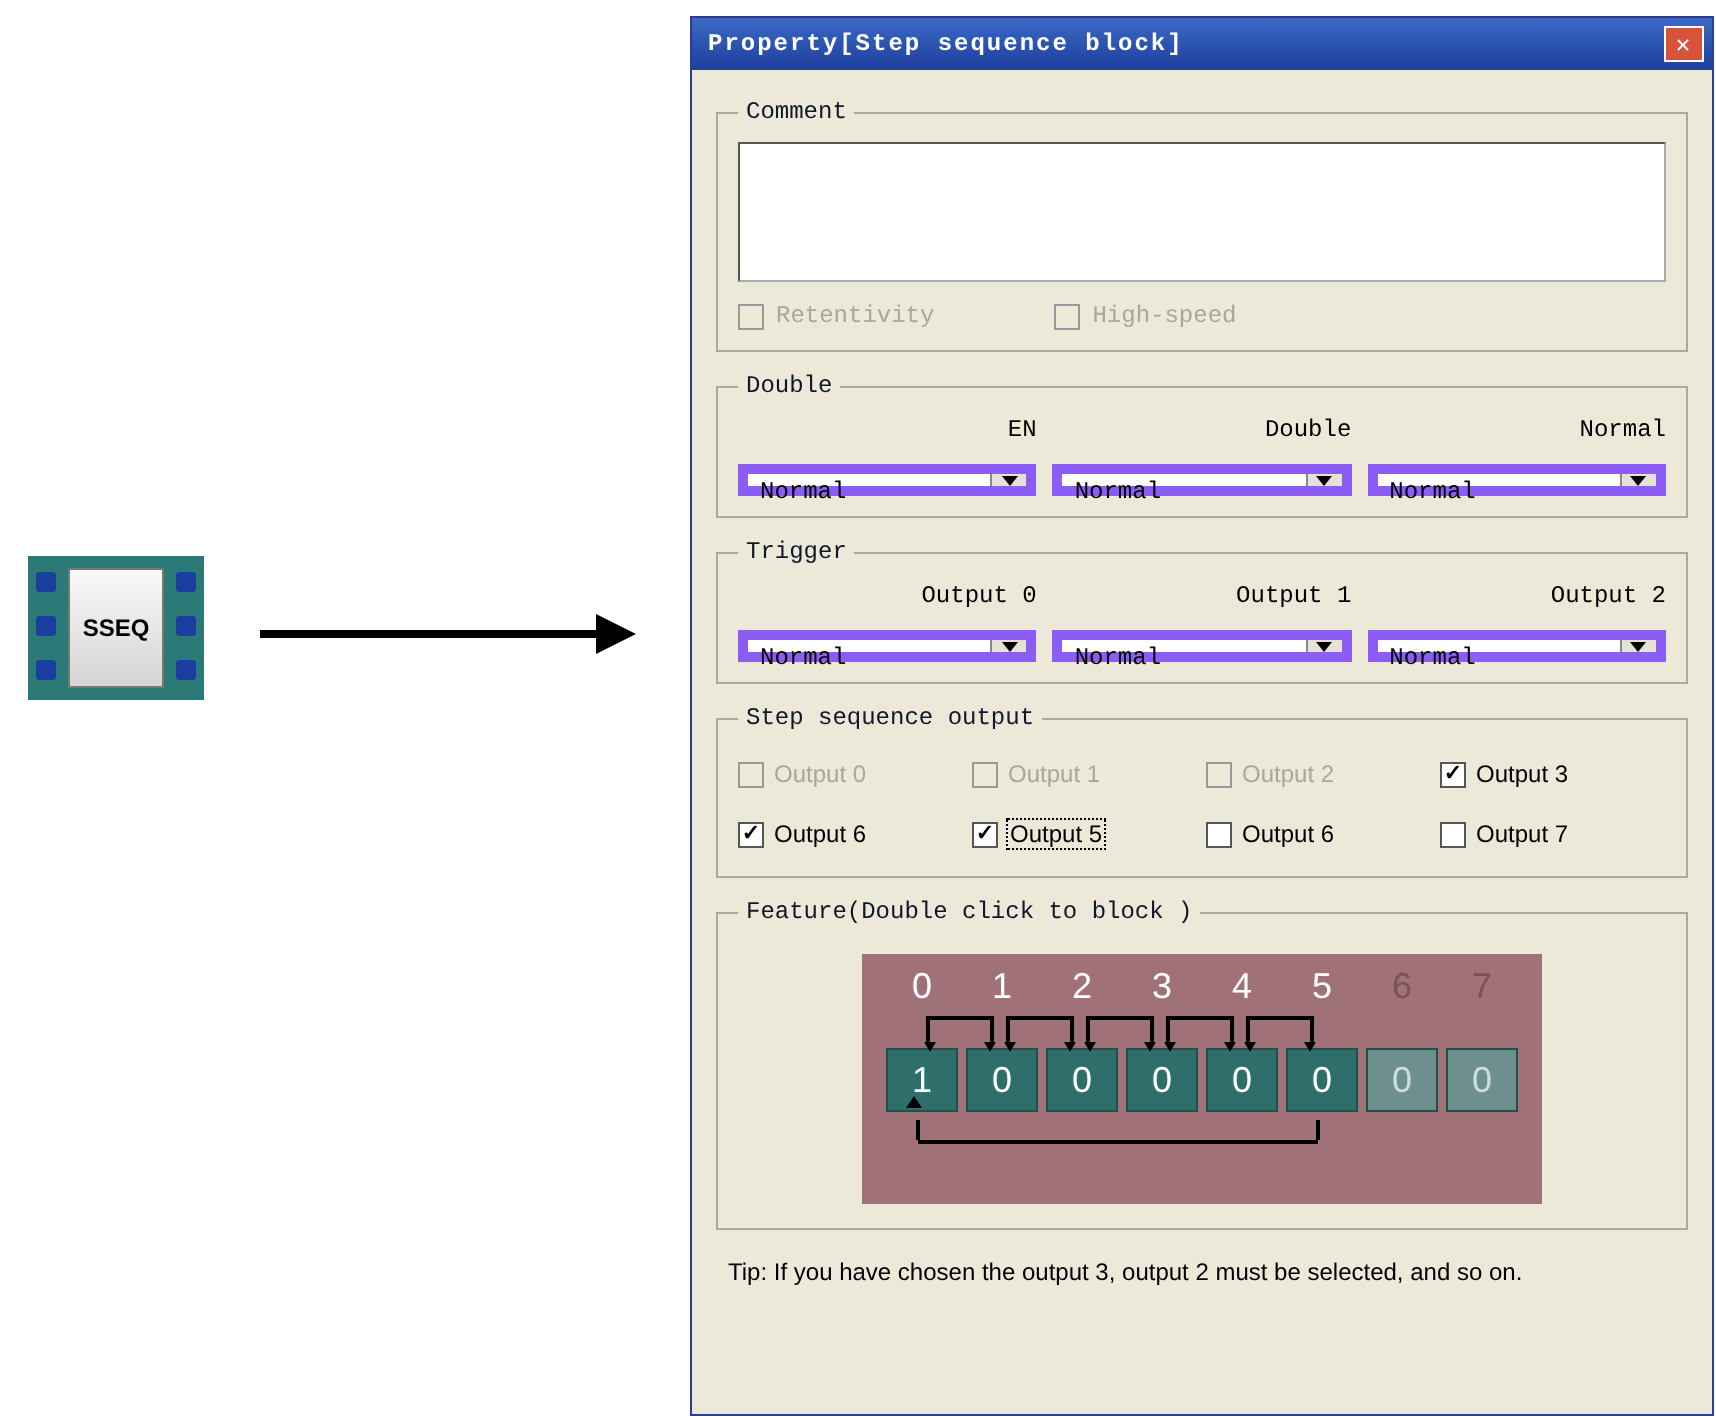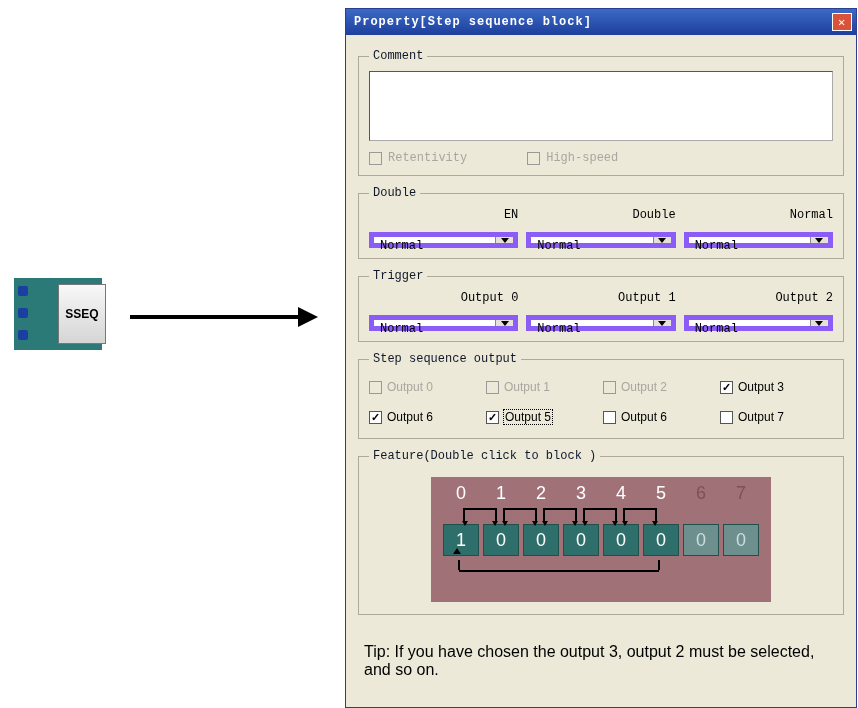--- a/index.html
+++ b/index.html
@@ -34,21 +34,20 @@
     width: 48px;
     height: 60px;
     background: linear-gradient(to bottom, #f8f8f8, #d5d5d5);
     border: 1px solid #777;
     display: flex;
     align-items: center;
     justify-content: center;
     font-weight: bold;
     font-size: 12px;
     color: #000;
-    margin-left: 24px;
   }
   .sseq-pin {
     position: absolute;
     width: 10px;
     height: 10px;
     background: #1a3fa0;
     border-radius: 2px;
   }
   
   .arrow {
@@ -293,23 +292,23 @@
   .back-head {
     position:absolute;
     left:12px;
     top:-14px;
     width:0;height:0;
     border-bottom:6px solid #000;
     border-left:4px solid transparent;
     border-right:4px solid transparent;
   }
   .tip {
-    margin-top: 28px;
+    margin-top: 14px;
     font-family: "MS Sans Serif", Tahoma, sans-serif;
-    font-size: 16px;
+    font-size: 12px;
     color: #000;
     padding: 0 6px;
   }
 </style>
 </head>
 <body>
 
 <div class="canvas">
 
   <div class="sseq-block">

